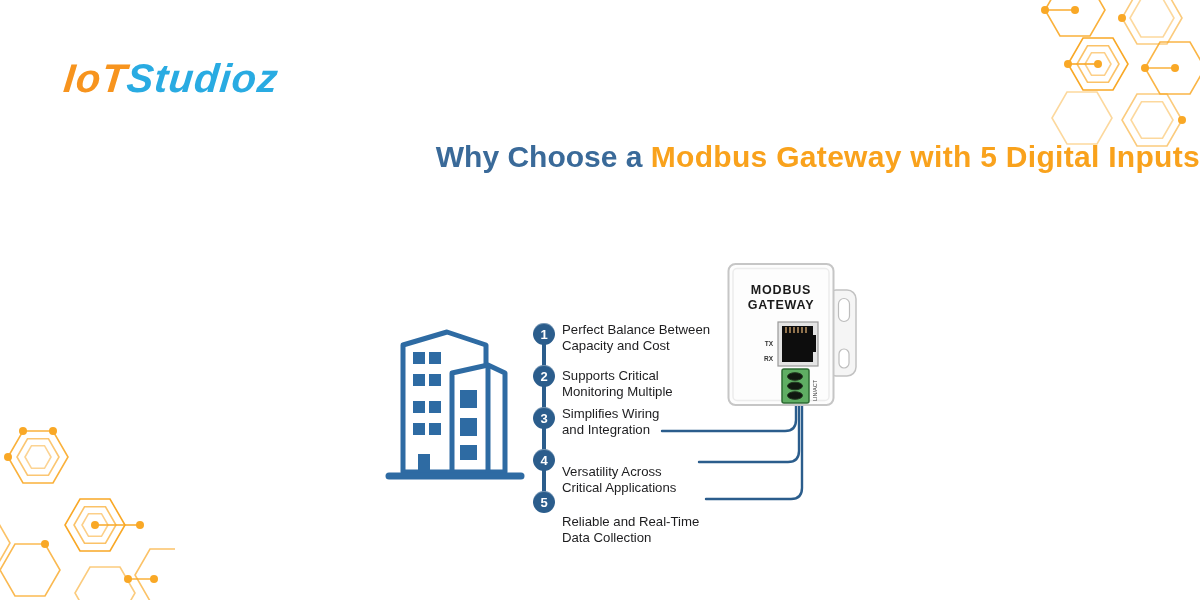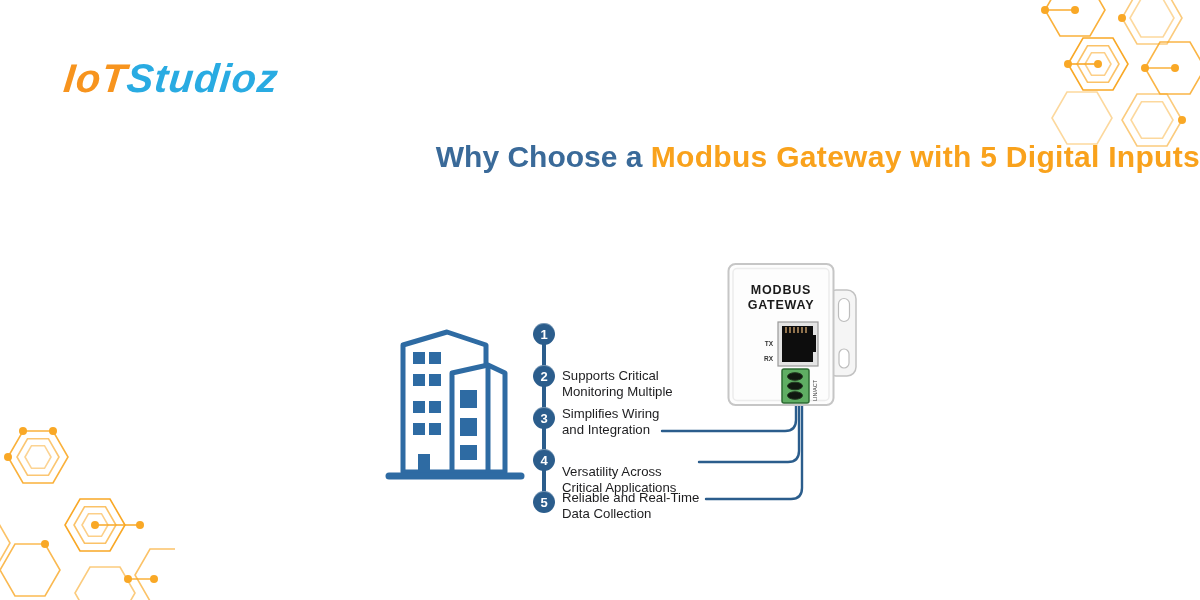--- a/index.html
+++ b/index.html
@@ -138,20 +138,24 @@
     <path d="M662 431 H785 Q796 431 796 420 V401"></path>
     <path d="M699 462 H788 Q799 462 799 451 V401"></path>
     <path d="M706 499 H791 Q802 499 802 488 V401"></path>
   </svg>
 
   <div class="timeline"></div>
 
   <div class="badge" style="top:323px">
       <span>1</span>
     </div>
+  <div class="btext" style="top:322px">
+    <div>Perfect Balance Between</div>
+    <div>Capacity and Cost</div>
+  </div>
 
   <div class="badge" style="top:365px">
       <span>2</span>
     </div>
   <div class="btext" style="top:368px">
     <div>Supports Critical</div>
     <div>Monitoring Multiple</div>
   </div>
 
   <div class="badge" style="top:407px">
@@ -166,21 +170,21 @@
       <span>4</span>
     </div>
   <div class="btext" style="top:464px">
     <div>Versatility Across</div>
     <div>Critical Applications</div>
   </div>
 
   <div class="badge" style="top:491px">
       <span>5</span>
     </div>
-  <div class="btext" style="top:490px">
+  <div class="btext" style="top:514px">
     <div>Reliable and Real-Time</div>
     <div>Data Collection</div>
   </div>
 
   <svg class="device" width="132" height="150" viewBox="0 0 132 150">
 
     <g>
       <rect x="100" y="28" width="29" height="86" rx="9" fill="#f5f5f5" stroke="#c2c2c2" stroke-width="1.5"></rect>
       <path d="M111.5 42 a5.5 5.5 0 1 1 11 0 v12 a5.5 5.5 0 1 1 -11 0 Z" fill="#ffffff" stroke="#bdbdbd" stroke-width="1.2"></path>
       <path d="M112 92 a5 5 0 1 1 10 0 v9 a5 5 0 1 1 -10 0 Z" fill="#ffffff" stroke="#bdbdbd" stroke-width="1.2"></path>

